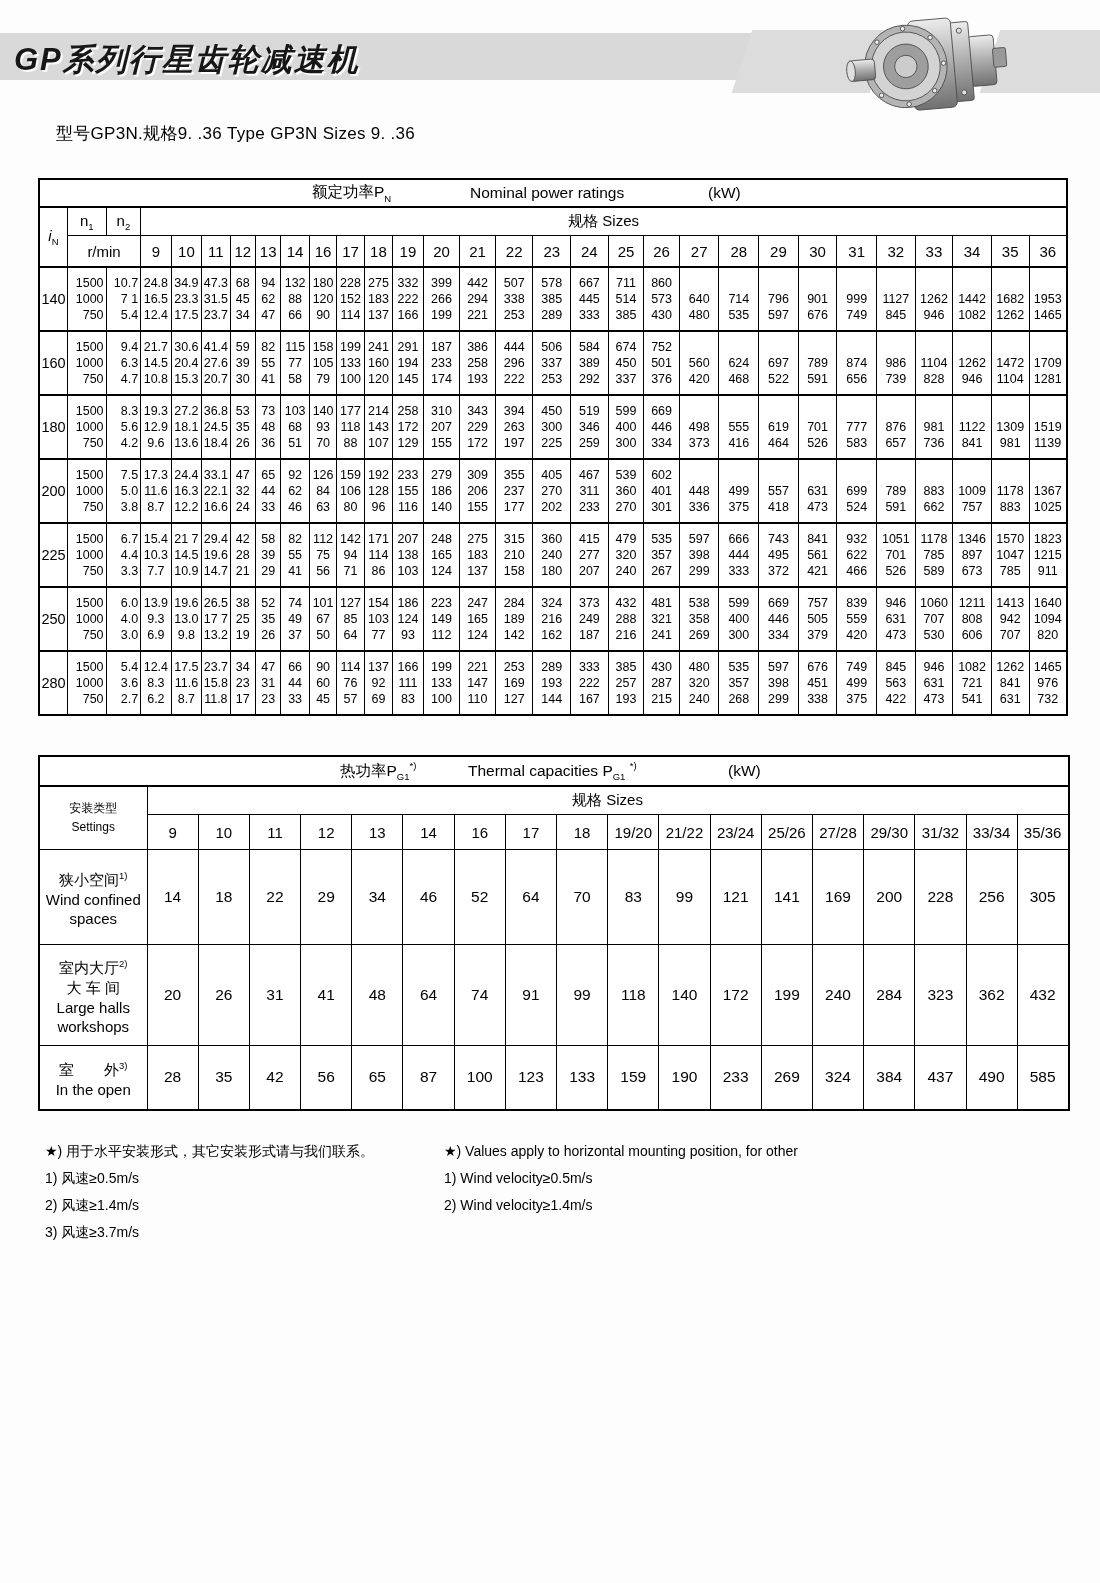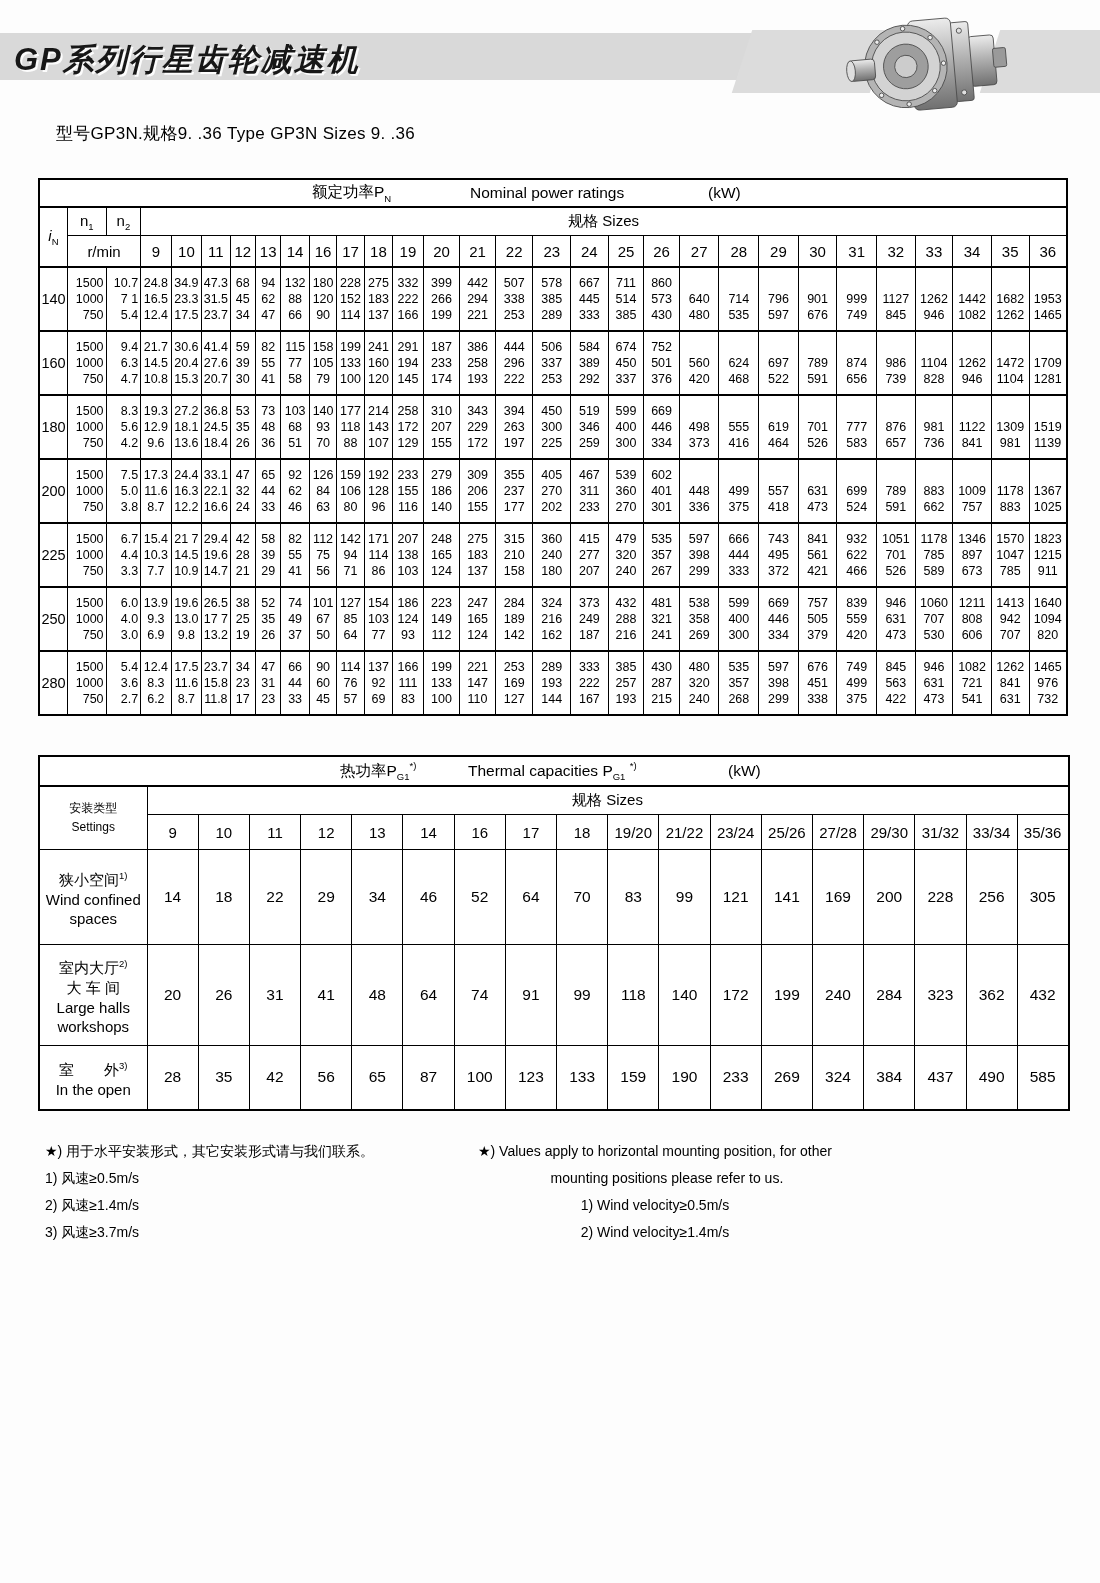--- a/index.html
+++ b/index.html
@@ -45,21 +45,21 @@
   .t2 .sizes-lbl{height:27px;font-size:15px;}
   .t2 .sz{height:34px;}
   .t2 .val{font-size:15.5px;}
   .t2 tr.r1{height:95px;} .t2 tr.r2{height:101px;} .t2 tr.r3{height:64px;}
   .rl{font-size:15px;}
   .rl .zh{line-height:20px;}
   .rl .en{line-height:19px;padding:0 3px;}
   
   .fn{position:absolute;top:1138px;font-size:14px;line-height:27px;}
   .fn-zh{left:45px;}
-  .fn-en{left:478px;text-align:center;}
+  .fn-en{left:444px;}
   .fn .indent{padding-left:24px;}
 </style>
 </head>
 <body>
 
 <div class="banner"></div>
 <div class="pgram1"></div>
 <div class="pgram2"></div>
 <svg class="gear" viewBox="0 0 200 135">
   <defs>
@@ -1345,16 +1345,15 @@
 </table>
 
 <div class="fn fn-zh" id="fn-zh">
     <div>★) 用于水平安装形式，其它安装形式请与我们联系。</div>
     <div>1) 风速≥0.5m/s</div>
     <div>2) 风速≥1.4m/s</div>
     <div>3) 风速≥3.7m/s</div>
   </div>
 <div class="fn fn-en" id="fn-en">
     <div>★) Values apply to horizontal mounting position, for other</div>
-    <div class="indent">mounting positions please refer to us.</div>
     <div>1) Wind velocity≥0.5m/s</div>
     <div>2) Wind velocity≥1.4m/s</div>
   </div>
 
 </body></html>

